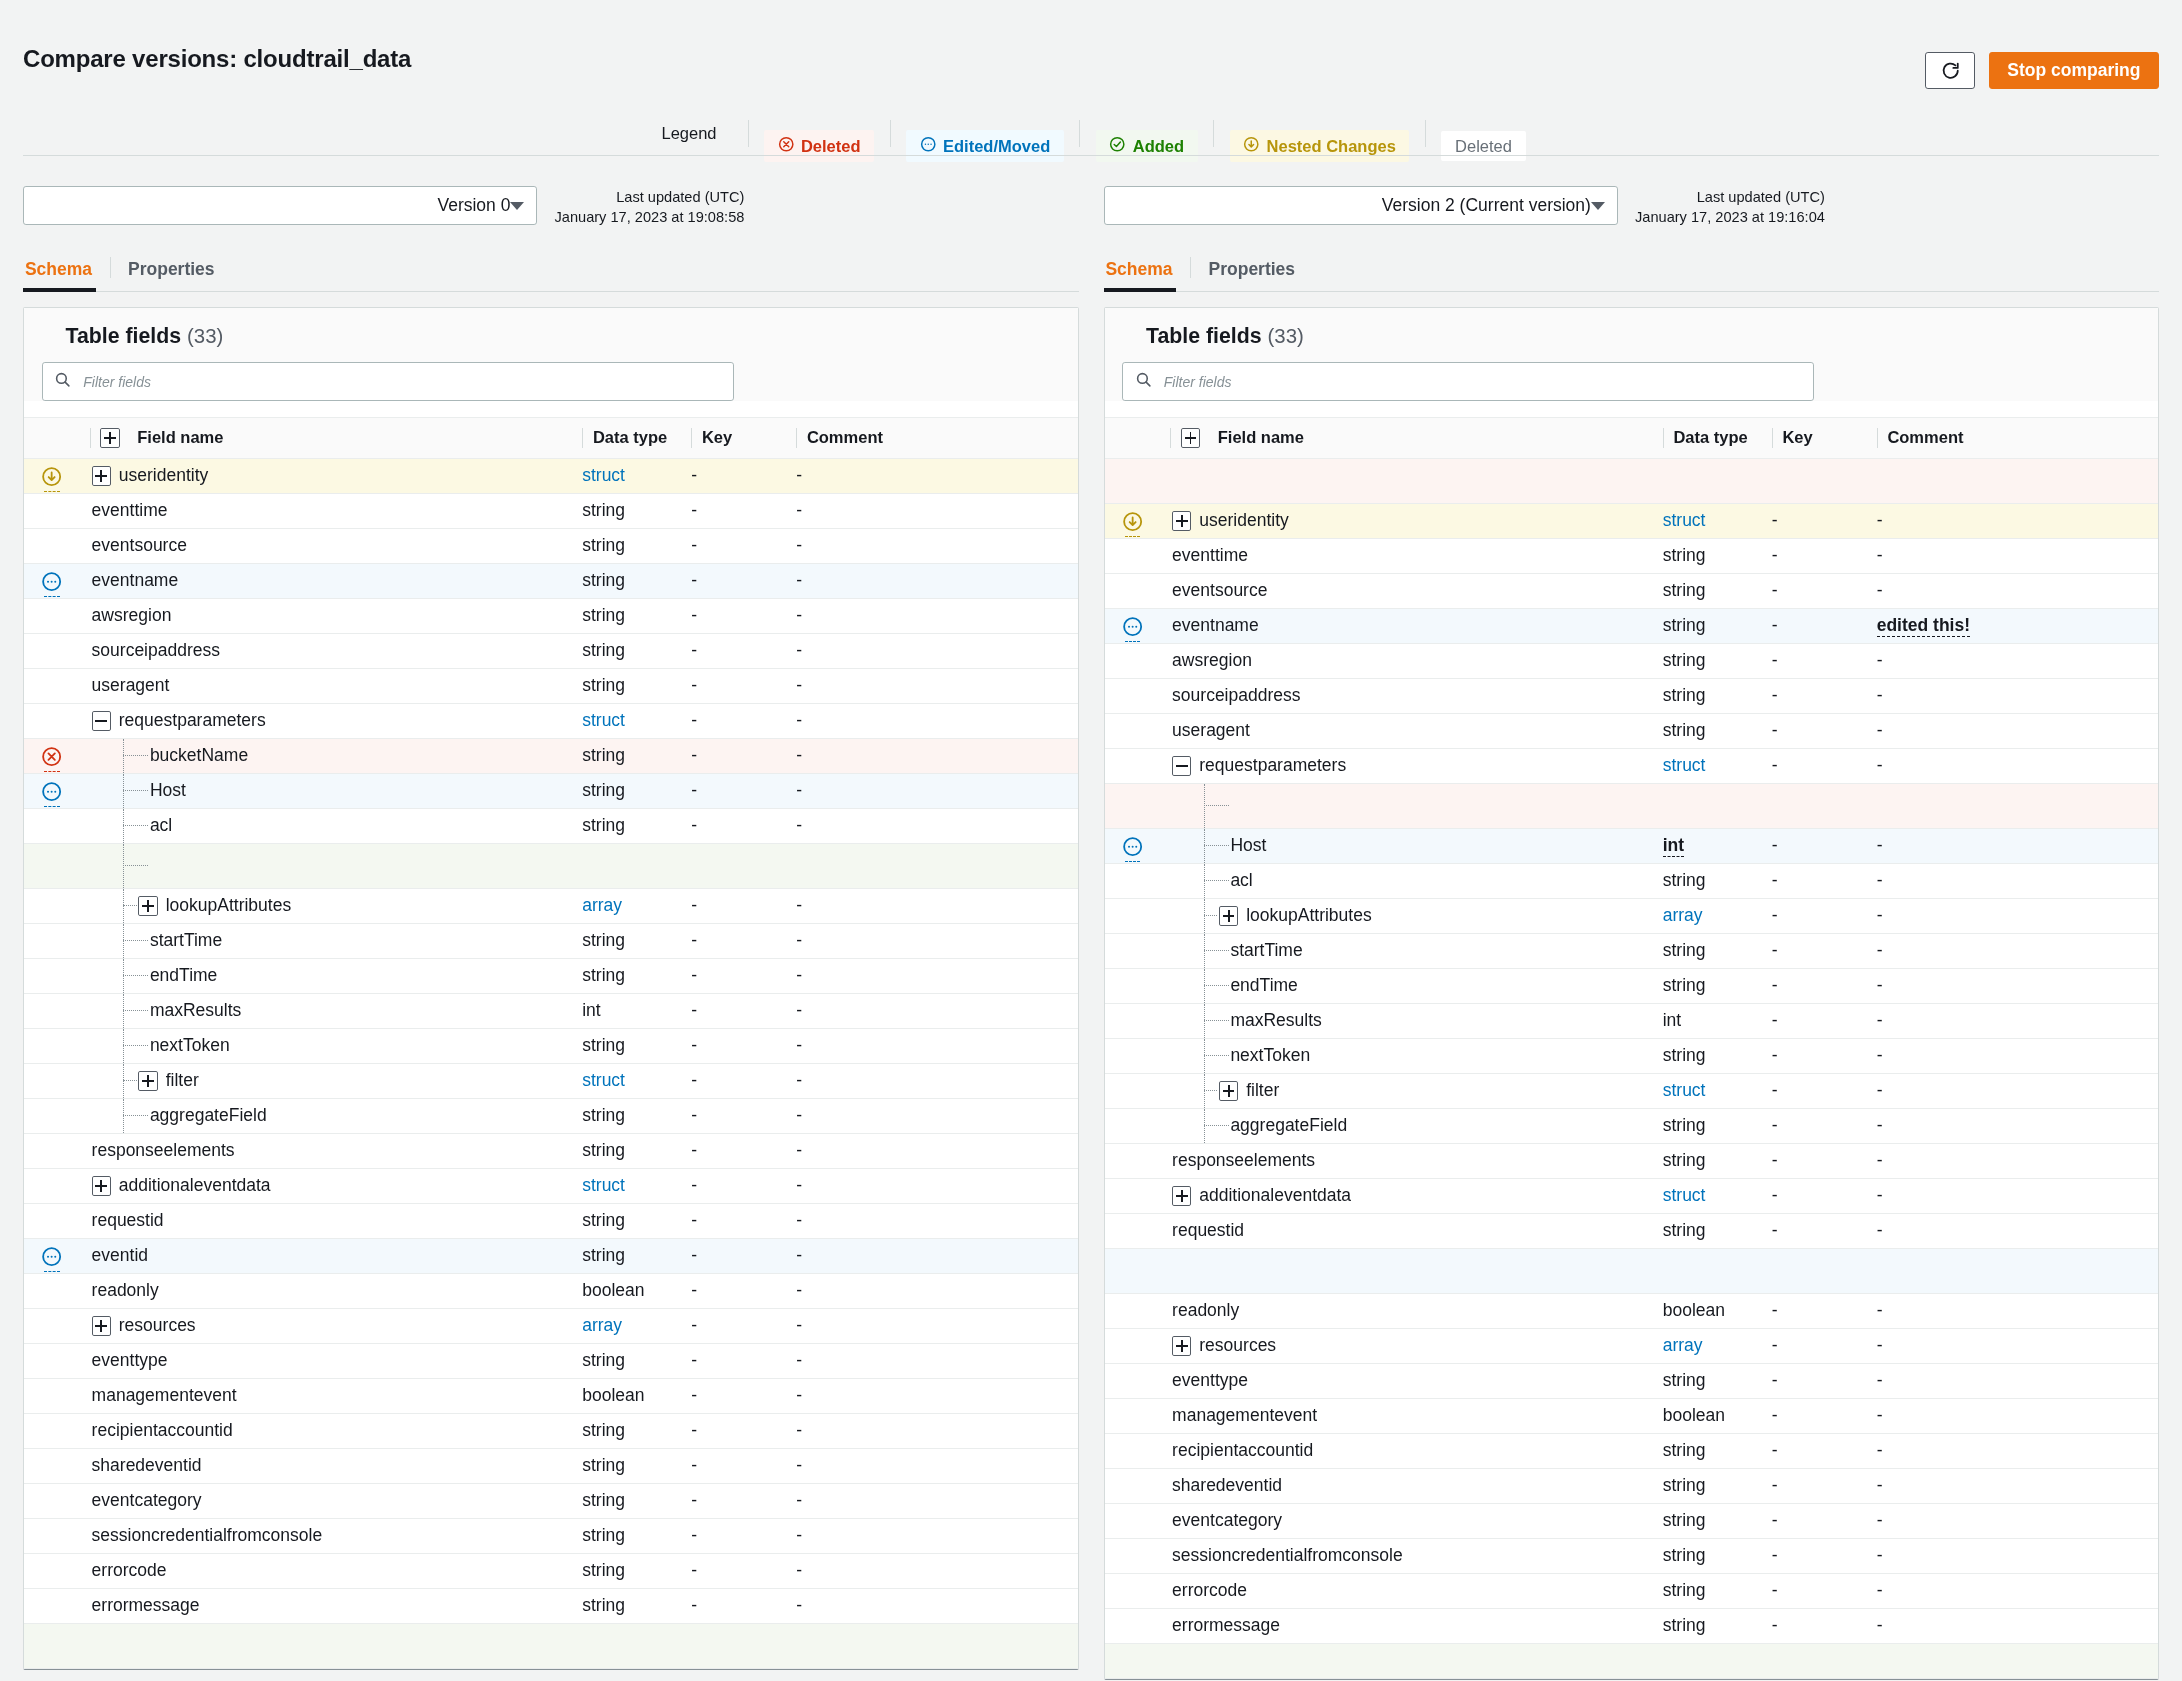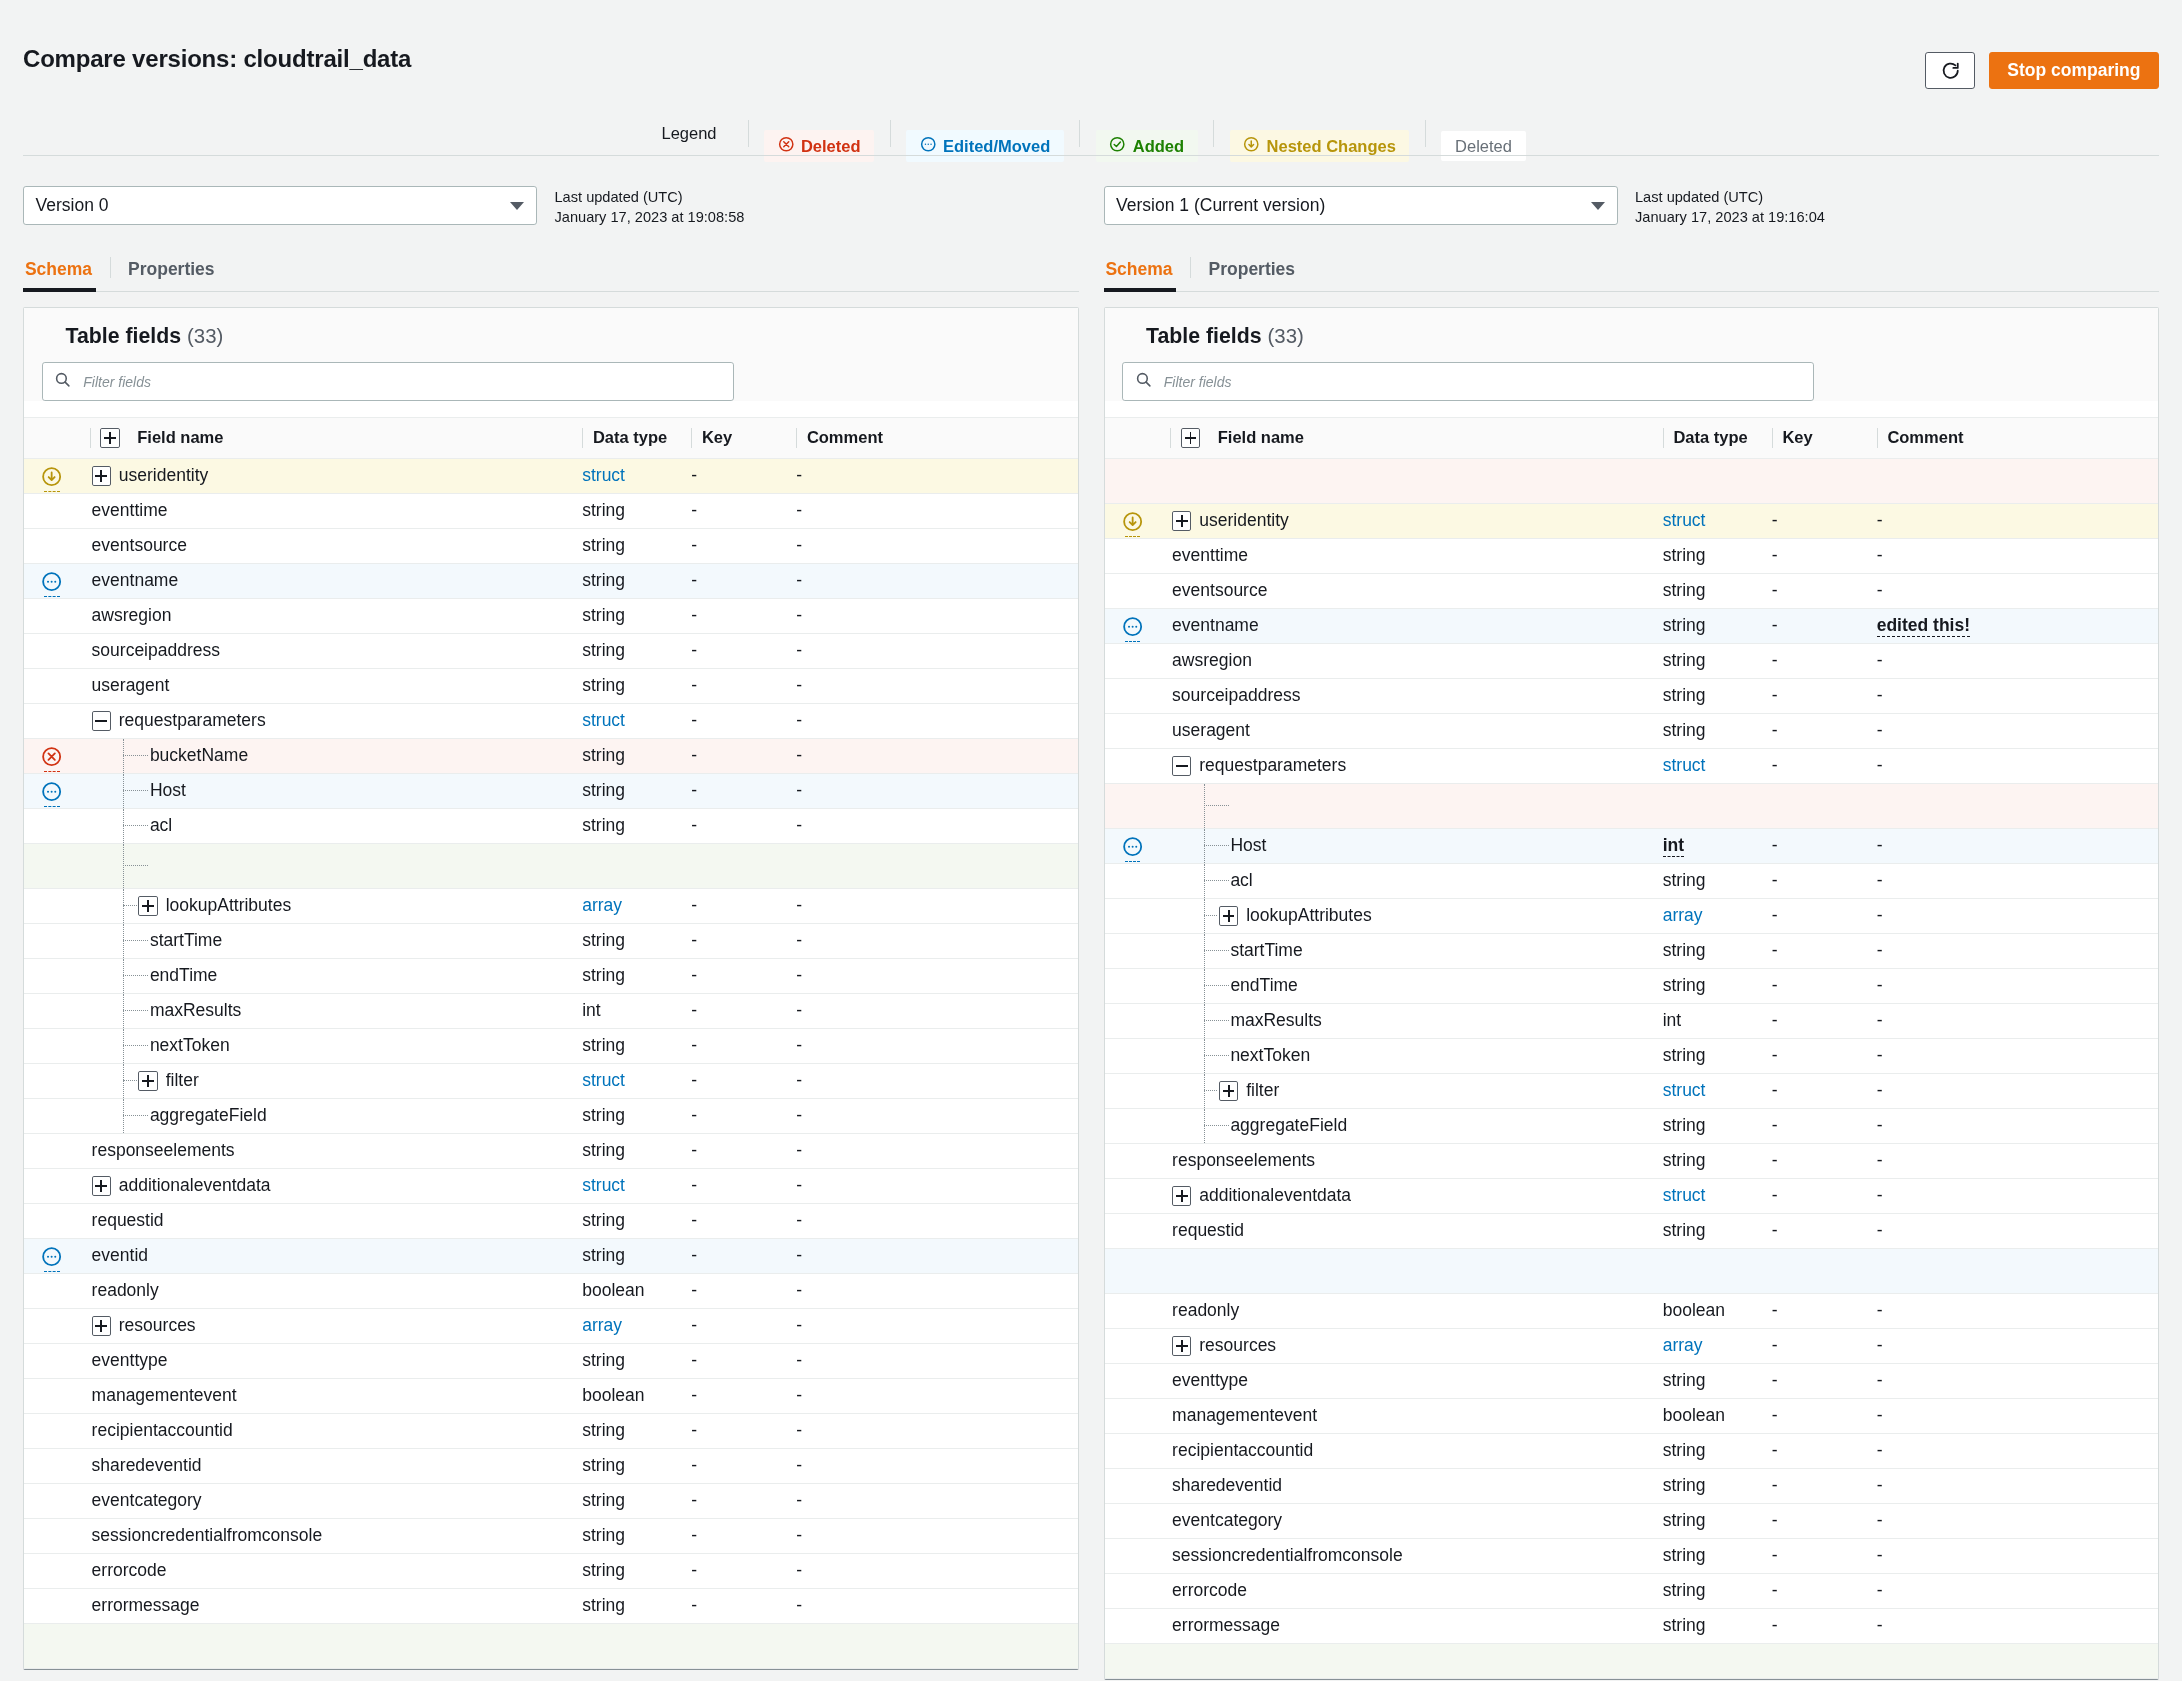--- a/index.html
+++ b/index.html
@@ -94,21 +94,21 @@
     top: 155px; left: 23px; right: 23px;
     height: 1px; background: #d5dbdb;
   }
 
   
   .versions {
     display: flex;
     padding: 23px 23px 0 23px;
     gap: 25px;
   }
-  .version-col { flex: 1 1 0; min-width: 0; }
+  .version-col { flex: 1 1 0; min-width: 0; text-align: right; }
   .version-row { display: flex; align-items: flex-start; gap: 17.5px; }
   .select {
     flex: 0 0 auto;
     width: 514px; height: 39px;
     border: 1px solid #aab7b8;
     border-radius: 2.9px;
     background: #fff;
     display: flex; align-items: center;
     padding: 0 11.6px;
     font-size: 17.5px;
@@ -397,21 +397,21 @@
       <div class="tabs">
         <div class="tab active">Schema</div>
         <div class="tab-div"></div>
         <div class="tab">Properties</div>
       </div>
     </div>
 
     <div class="version-col">
       <div class="version-row">
         <div class="select">
-          <span class="sel-value">Version 1 (Current version)</span>
+          <span class="sel-value">Version 2 (Current version)</span>
           <span class="caret"></span>
         </div>
         <div class="last-updated">
           <div class="lu-label">Last updated (UTC)</div>
           <div>January 17, 2023 at 19:16:04</div>
         </div>
       </div>
       <div class="tabs">
         <div class="tab active">Schema</div>
         <div class="tab-div"></div>

